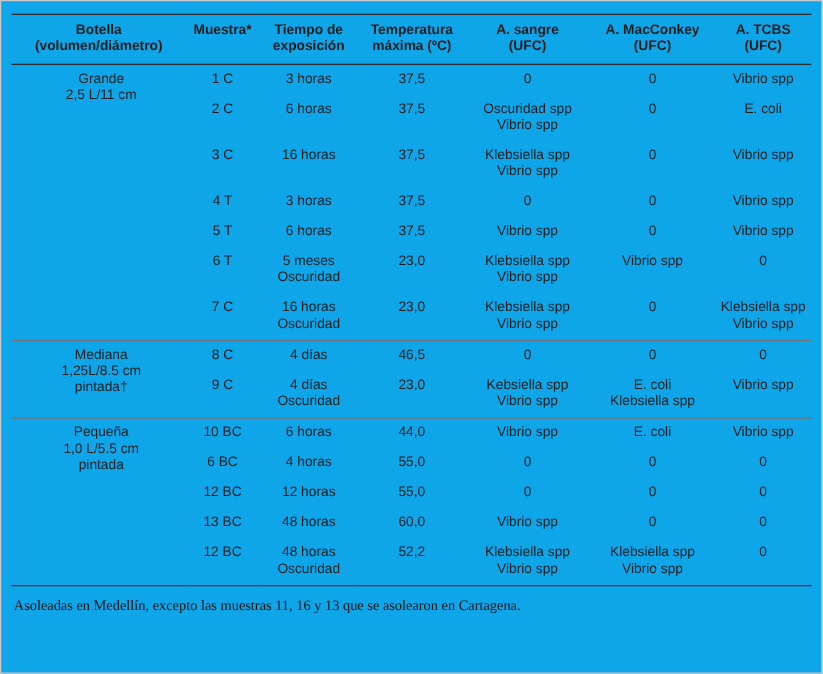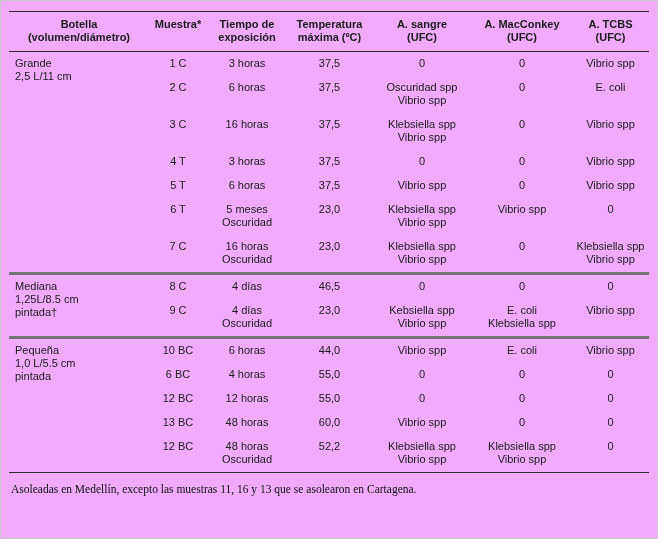--- a/index.html
+++ b/index.html
@@ -1,20 +1,20 @@
 <!DOCTYPE html>
 <html><head>
 <meta charset="utf-8">
 <style>
   * { box-sizing: border-box; }
   html, body { margin: 0; padding: 0; background: #ffffff; }
   .page {
     width: 658px;
     height: 539px;
-    background: #f0abfc;
+    background: #0ea5e9;
     border: 1px solid #c9c9c9;
     padding: 10px 8px 0 8px;
     color: #1c1c1c;
     font-family: "Liberation Sans", sans-serif;
     overflow: hidden;
   }
   table.data-table {
     border-collapse: collapse;
     table-layout: fixed;
     width: 640px;
@@ -31,25 +31,25 @@
   .data-table thead tr {
     border-top: 1px solid #2b2b2b;
     border-bottom: 1px solid #2b2b2b;
   }
   .data-table th {
     font-weight: bold;
     padding-top: 6px;
     padding-bottom: 7px;
   }
   .data-table td.botella {
-    text-align: left;
+    text-align: center;
     padding-left: 6px;
   }
   .data-table tr.group-start {
-    border-top: 3px solid #737373;
+    border-top: 1px solid #737373;
     margin-left: 40px;
   }
   .footnotes {
     margin-top: 9px;
     padding-left: 2px;
     font-family: "Liberation Serif", serif;
     font-size: 11.5px;
     line-height: 14px;
     color: #111111;
   }

